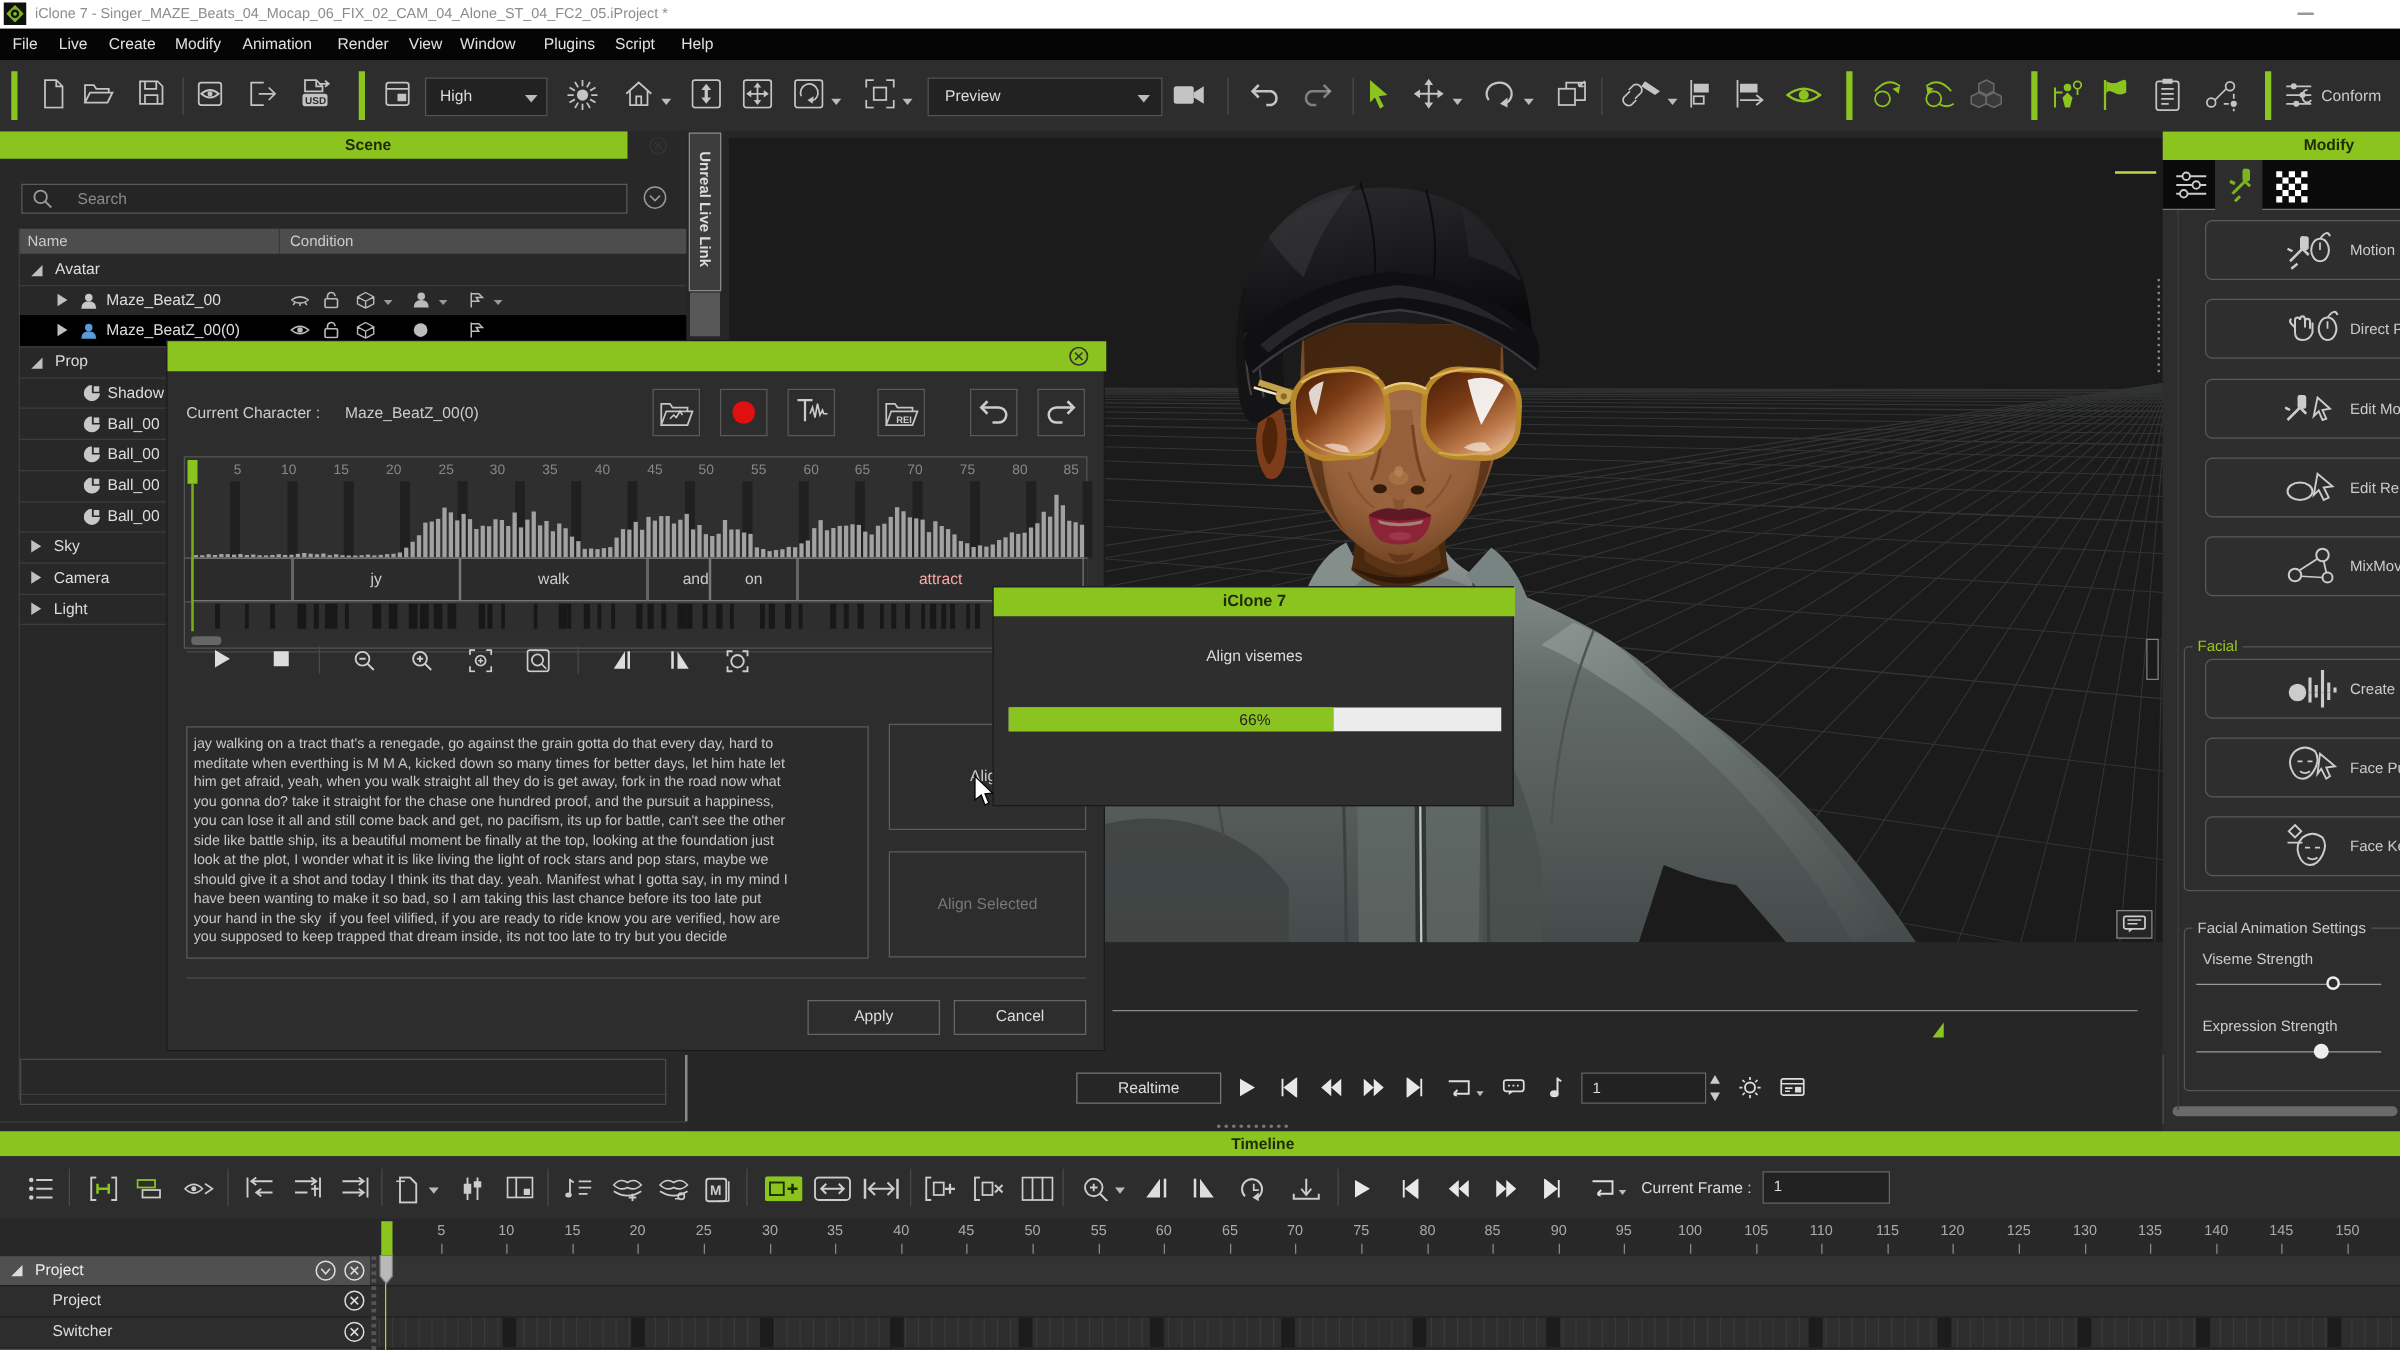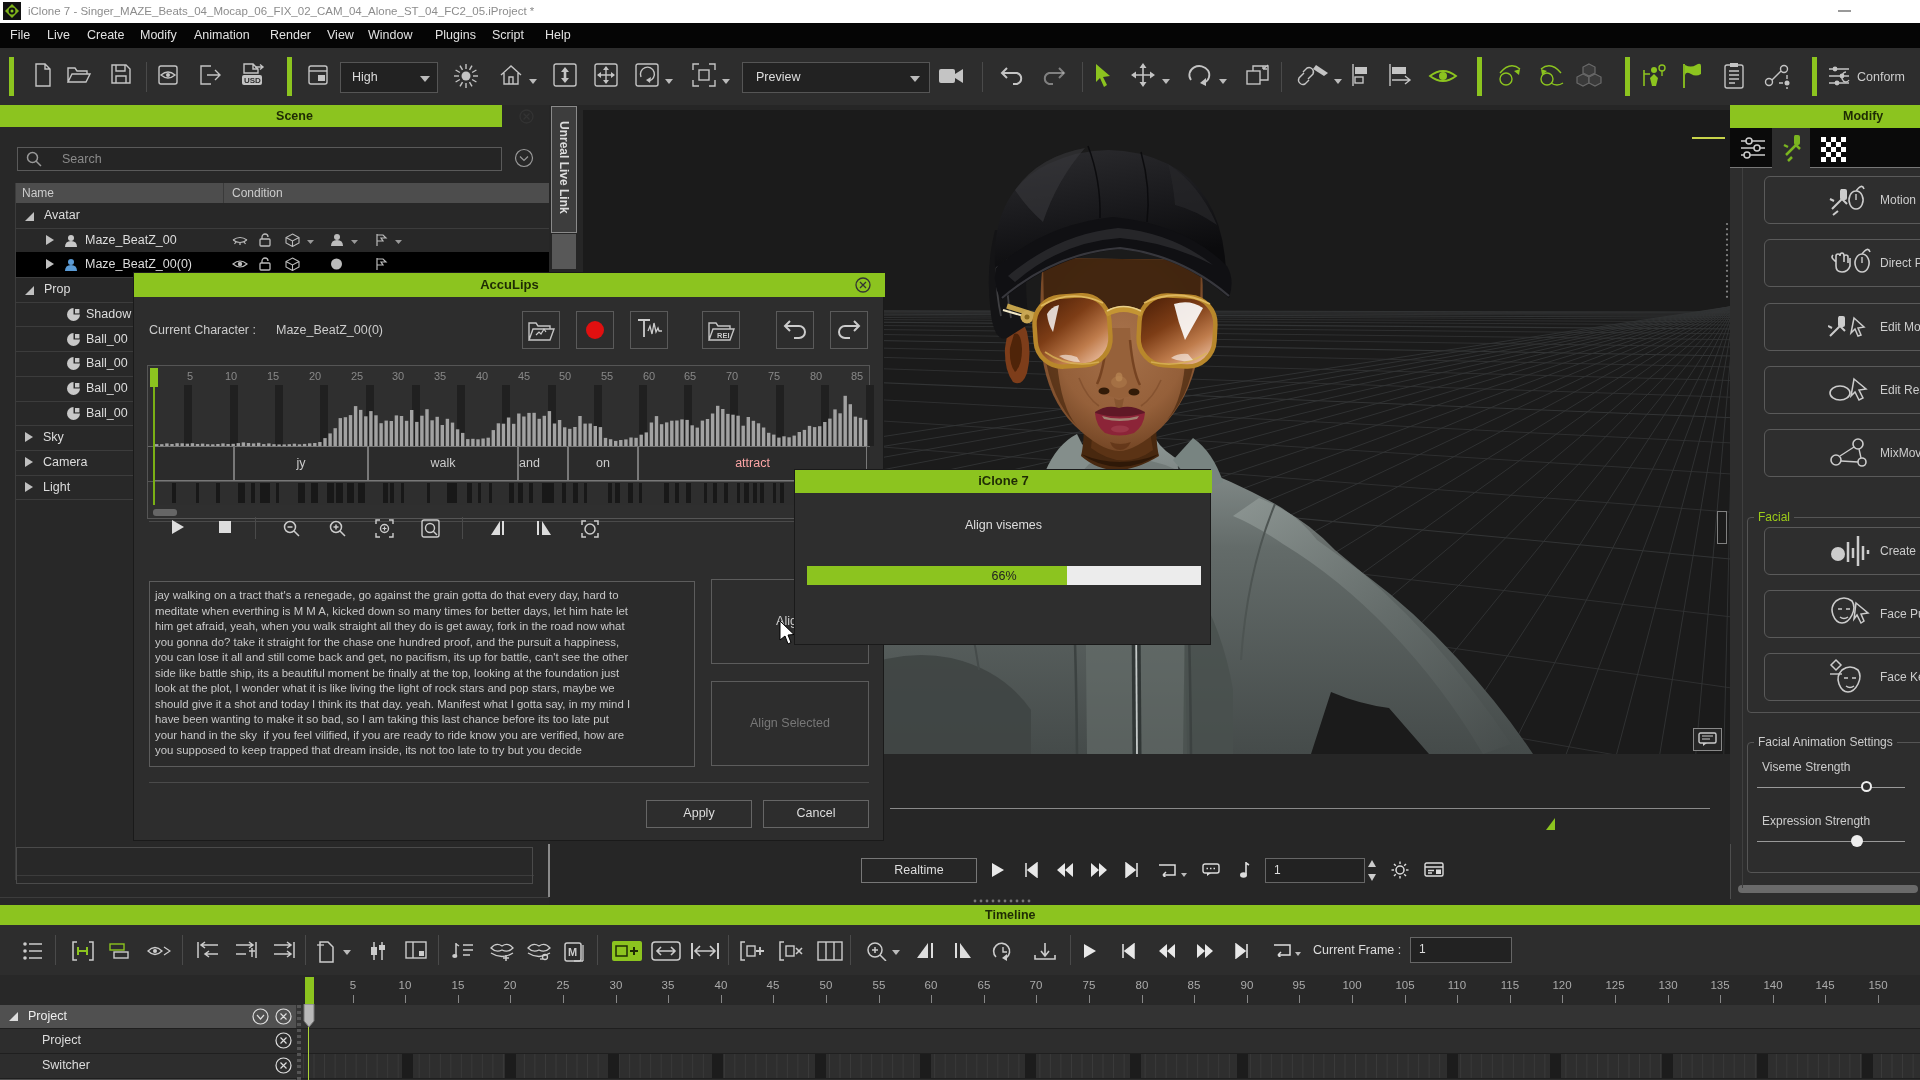--- a/index.html
+++ b/index.html
@@ -746,21 +746,20 @@
     <circle cx="2" cy="54.0" r="1.1" fill="#848484"></circle>
     <circle cx="2" cy="59.2" r="1.1" fill="#848484"></circle>
     <circle cx="2" cy="64.4" r="1.1" fill="#848484"></circle>
     <circle cx="2" cy="69.60000000000001" r="1.1" fill="#848484"></circle>
     <circle cx="2" cy="74.8" r="1.1" fill="#848484"></circle>
   </svg>
 <div class="abs" style="left:1717px;top:511px;width:10px;height:33px;border:1px solid #808080;z-index:2"></div>
 <div class="abs" style="left:1730px;top:844px;width:1px;height:55px;background:#4e4e4e;z-index:3"></div>
 <div class="abs" style="left:133px;top:272px;width:751px;height:569px;background:#2d2d2d;border:1px solid #1a1a1a;z-index:5">
     <div class="abs" style="left:0;top:0;width:751px;height:24px;background:#8cc41f">
-      <div class="abs" style="left:0;width:751px;text-align:center;top:4px;font-size:13px;font-weight:bold;color:#1e2b04">AccuLips</div>
       <svg class="abs" style="left:721px;top:4px" width="16" height="16">
         <circle cx="8" cy="8" r="7" fill="none" stroke="#333" stroke-width="1.3"></circle>
         <path d="M5 5 L11 11 M11 5 L5 11" stroke="#333" stroke-width="1.3"></path>
       </svg>
     </div>
     <div class="abs" style="left:15px;top:50px;font-size:12.5px;color:#ccc">Current Character :</div>
     <div class="abs" style="left:142px;top:50px;font-size:12.5px;color:#ccc">Maze_BeatZ_00(0)</div>
     <div class="abs" style="left:388px;top:38px;width:38px;height:38px;border:1px solid #5a5a5a"></div>
     <div class="abs" style="left:442px;top:38px;width:38px;height:38px;border:1px solid #5a5a5a"></div>
     <div class="abs" style="left:496px;top:38px;width:38px;height:38px;border:1px solid #5a5a5a"></div>
@@ -968,21 +967,21 @@
     <div class="abs" style="left:19px;top:173px;width:81px;height:35px;border:1px solid #787878">
       <div style="text-align:center;margin-top:9px;font-size:12.5px;color:#ccc"></div>
     </div>
     <div class="abs" style="left:100px;top:173px;width:134px;height:35px;border:1px solid #787878">
       <div style="text-align:center;margin-top:9px;font-size:12.5px;color:#ccc">jy</div>
     </div>
     <div class="abs" style="left:234px;top:173px;width:150px;height:35px;border:1px solid #787878">
       <div style="text-align:center;margin-top:9px;font-size:12.5px;color:#ccc">walk</div>
     </div>
     <div class="abs" style="left:384px;top:173px;width:50px;height:35px;border:1px solid #787878">
-      <div style="text-align:left;margin-top:9px;font-size:12.5px;color:#ccc">and</div>
+      <div style="text-align:right;margin-top:9px;font-size:12.5px;color:#ccc">and</div>
     </div>
     <div class="abs" style="left:434px;top:173px;width:70px;height:35px;border:1px solid #787878">
       <div style="text-align:center;margin-top:9px;font-size:12.5px;color:#ccc">on</div>
     </div>
     <div class="abs" style="left:504px;top:173px;width:229px;height:35px;border:1px solid #787878">
       <div style="text-align:center;margin-top:9px;font-size:12.5px;color:#fca5a5">attract</div>
     </div>
     <div class="abs" style="left:14px;top:208px;width:722px;height:24px;background:#2e2e2e;border-top:1px solid #555"></div>
     <svg class="abs" style="left:14px;top:208px" width="722" height="24" viewBox="0 0 722 24">
       <rect x="24" y="2" width="4" height="20" fill="#181818"></rect>

